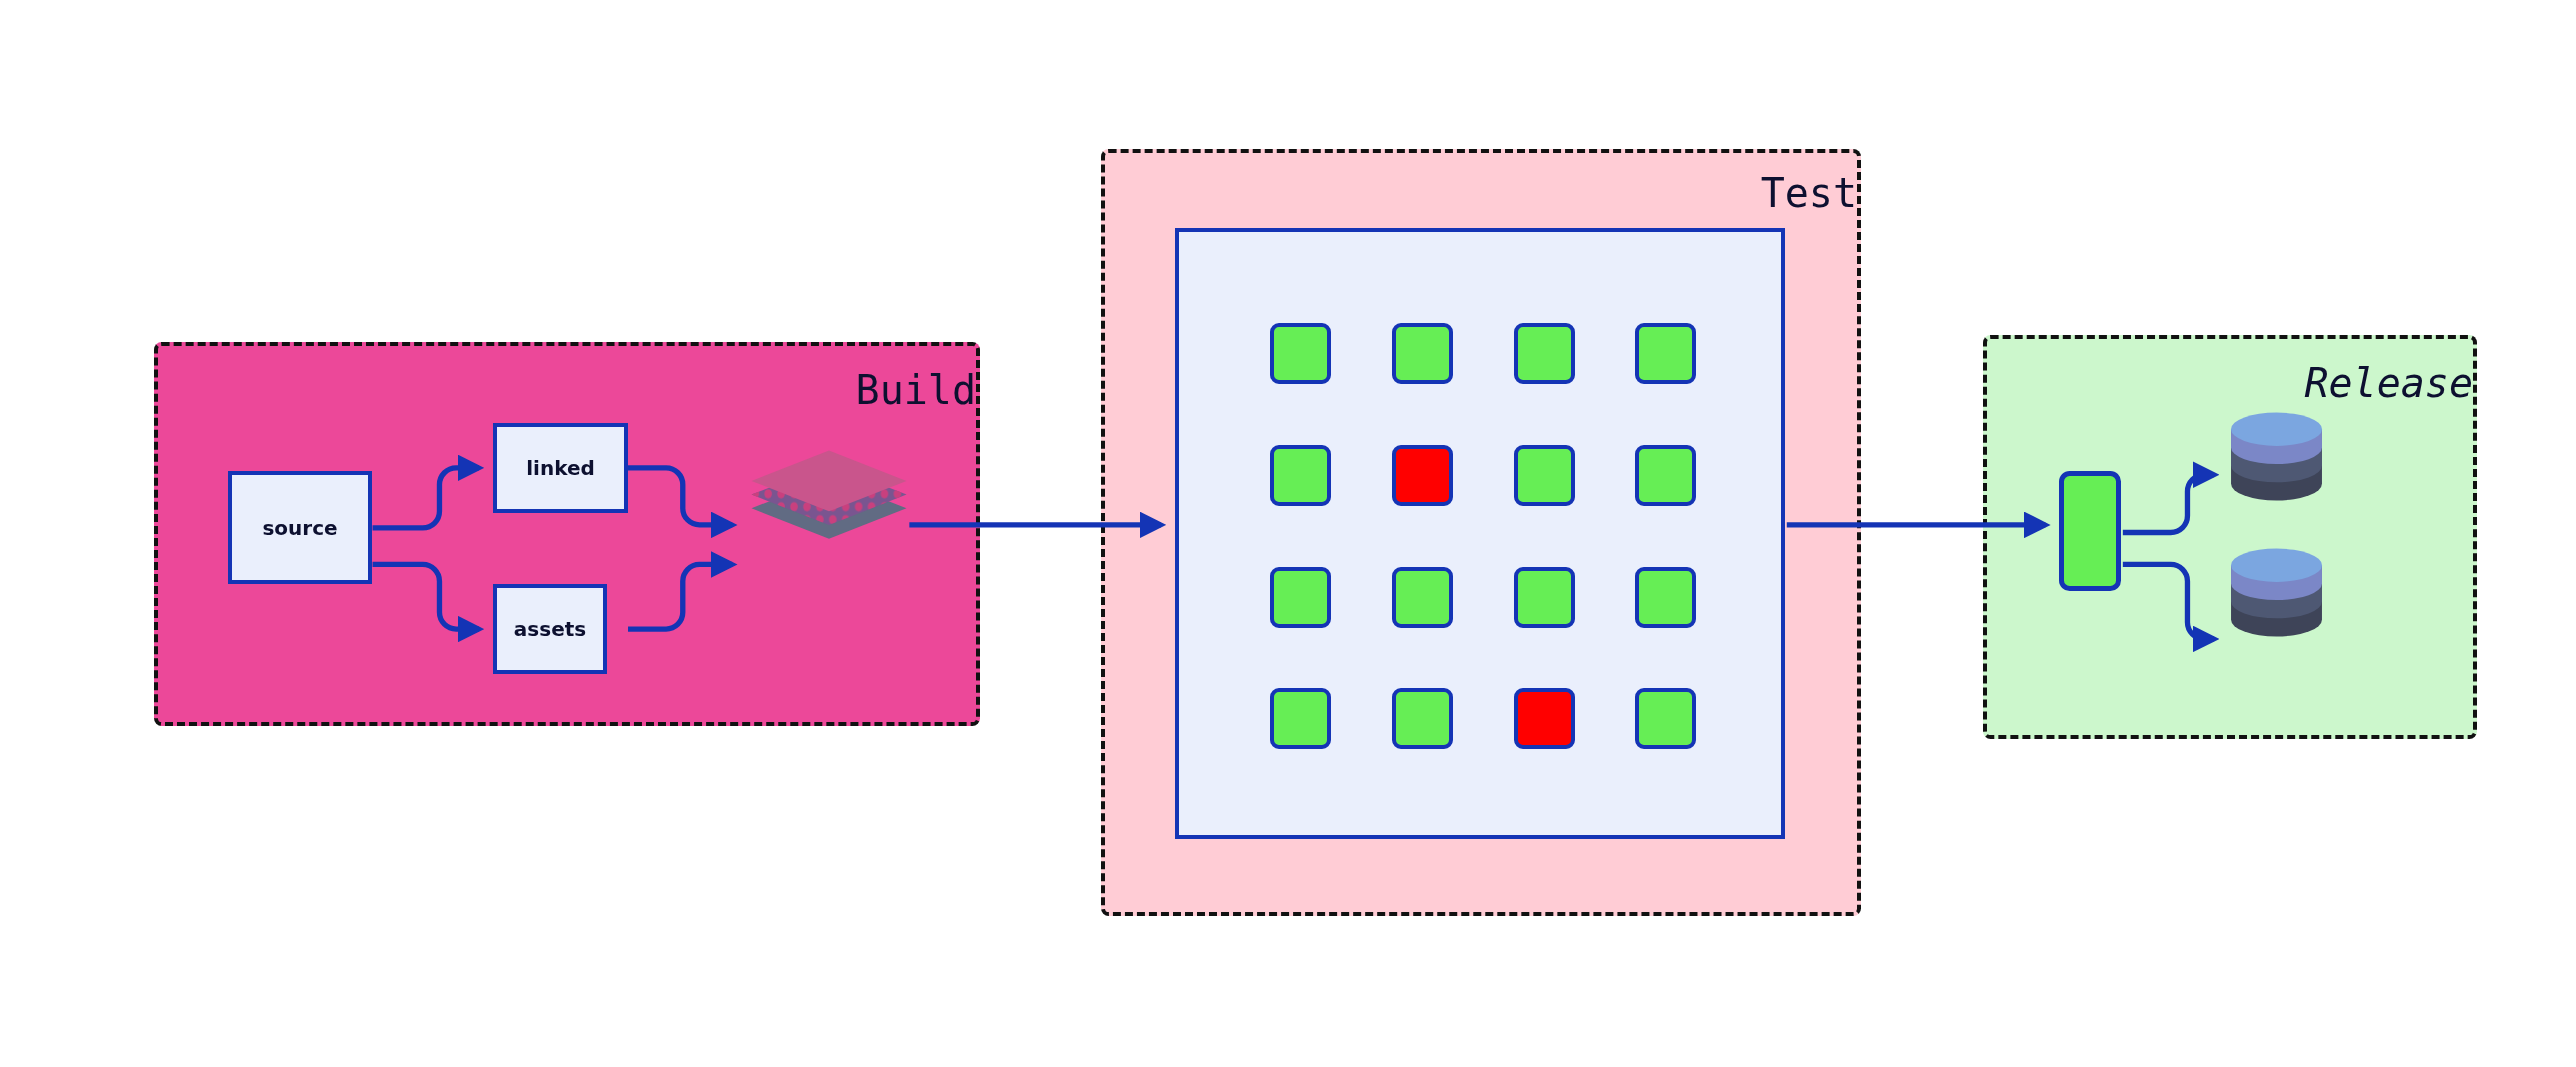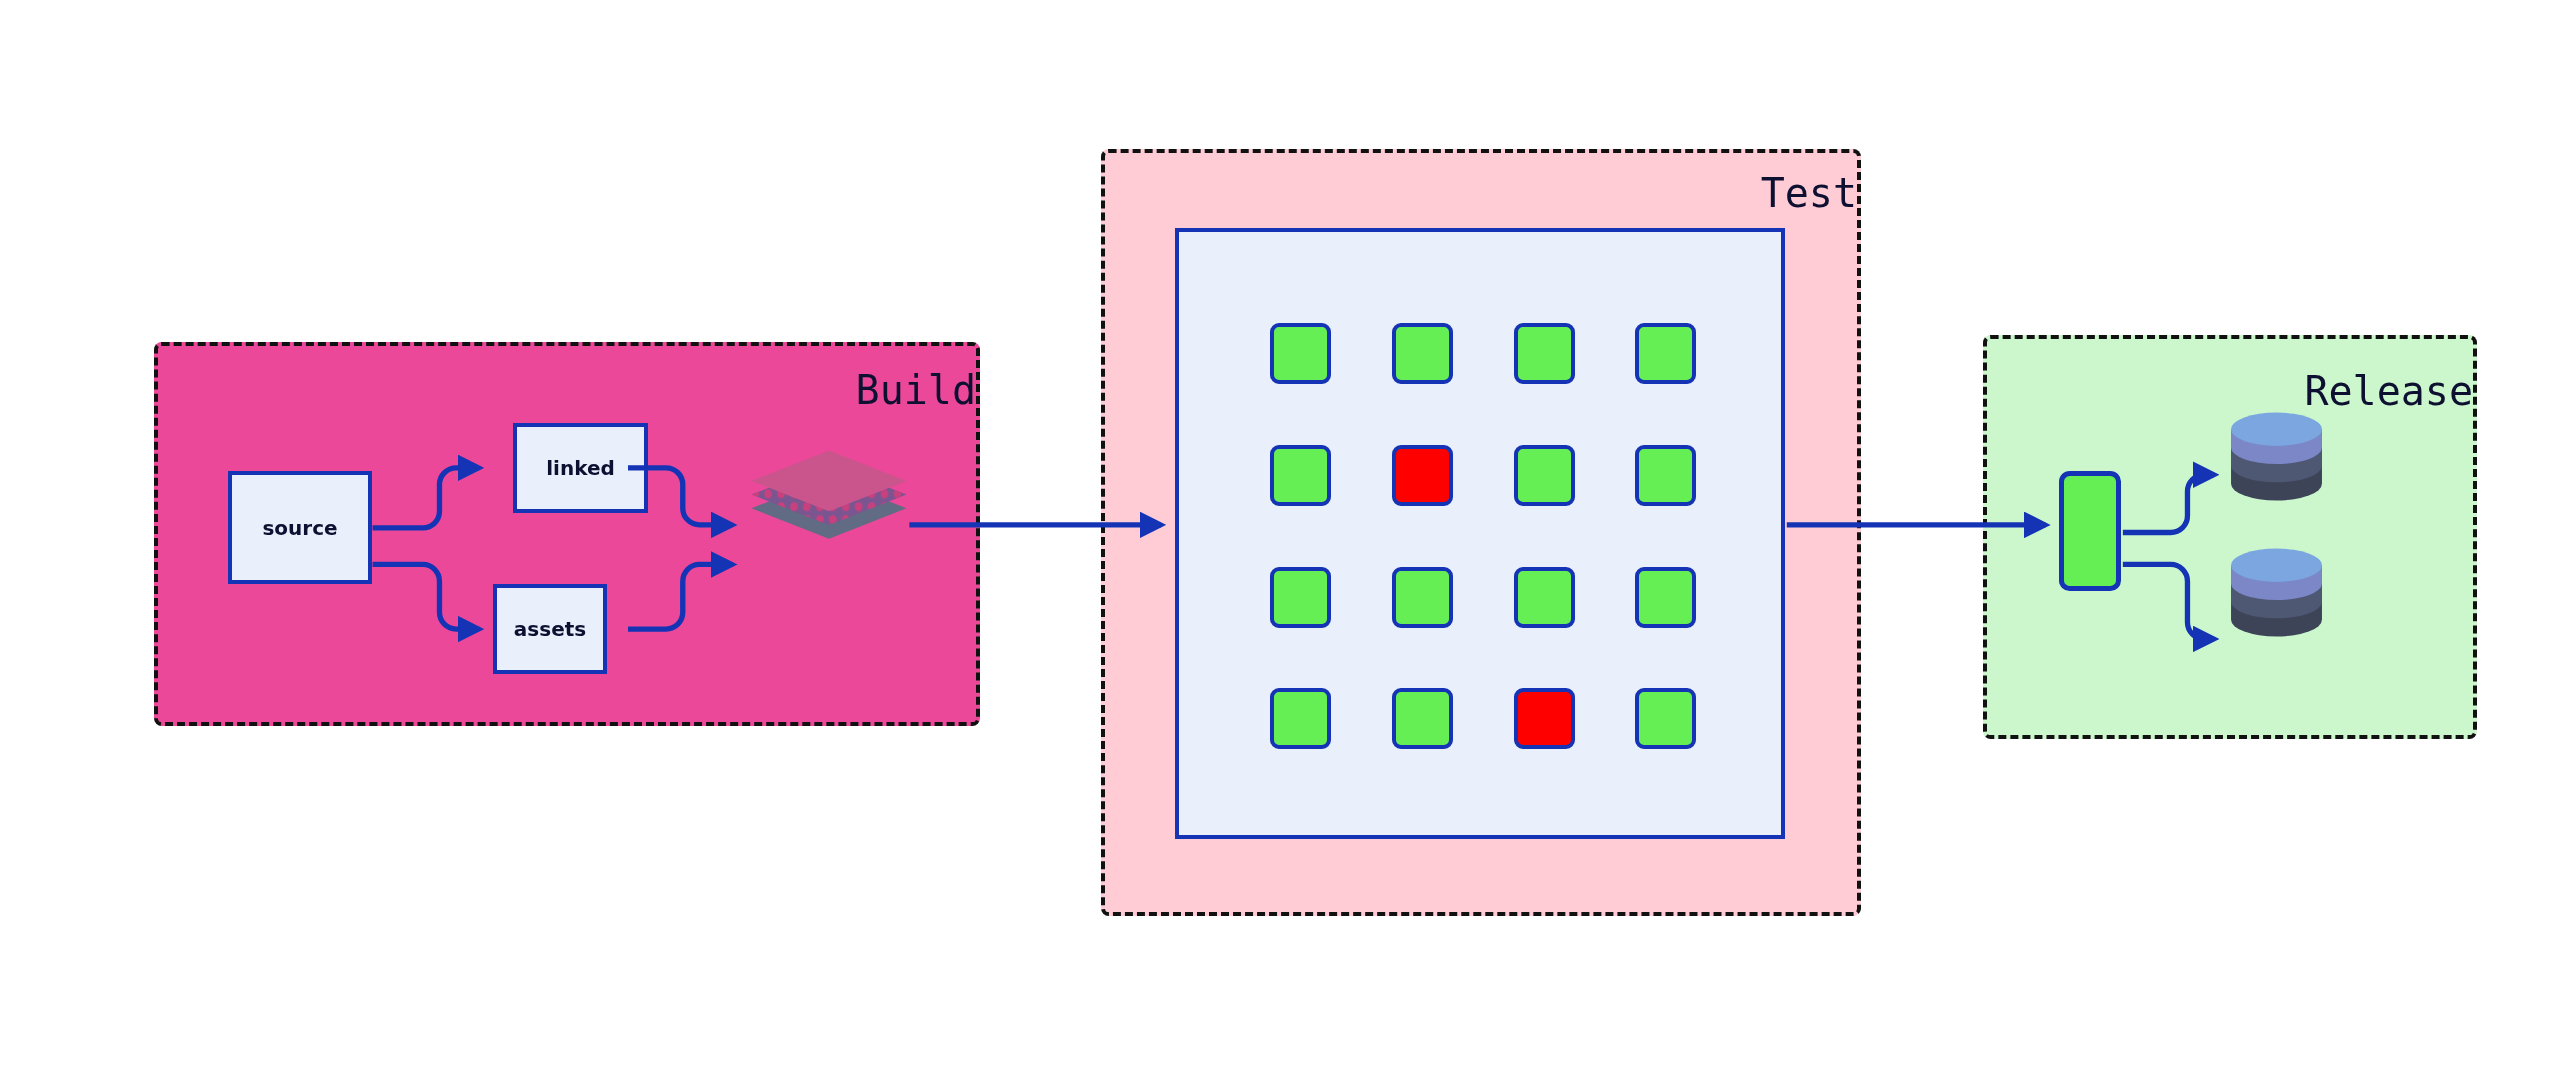--- a/index.html
+++ b/index.html
@@ -6,26 +6,26 @@
   body{width:2576px;height:1068px;position:relative;overflow:hidden;
        font-family:"DejaVu Sans",sans-serif;}
   .stage{position:absolute;border:4.6px dashed #111111;border-radius:7.6px;box-sizing:border-box;}
   #stage-build{left:154px;top:342px;width:826px;height:384px;background:#ec4899;}
   #stage-test{left:1101px;top:149px;width:760px;height:767px;background:#ffccd5;}
   #stage-release{left:1983px;top:335px;width:494px;height:404px;background:#ccf7cc;}
   .stage-title{position:absolute;left:0;width:100%;text-align:right;
       font-family:"DejaVu Sans Mono",monospace;color:#0d1030;font-weight:400;}
   #title-build{top:21px;font-size:40px;}
   #title-test{top:16.7px;font-size:40px;}
-  #title-release{top:29px;font-size:40px;}
+  #title-release{top:21px;font-size:40px;font-style:italic;}
   .node-box{position:absolute;box-sizing:border-box;background:#eaeffc;
       border:4.6px solid #1434b5;display:flex;align-items:center;justify-content:center;
       color:#0d1030;font-weight:bold;font-size:20px;}
   #node-source{left:228px;top:471px;width:144px;height:113px;}
-  #node-linked{left:493px;top:423px;width:135px;height:90px;margin-left:20px;}
+  #node-linked{left:493px;top:423px;width:135px;height:90px;}
   #node-assets{left:493px;top:584px;width:114px;height:90px;}
   #test-panel{position:absolute;left:1175px;top:228px;width:610px;height:611px;
       box-sizing:border-box;background:#eaeffc;border:4.6px solid #1434b5;}
   .cell{position:absolute;width:61px;height:61px;box-sizing:border-box;
       border:4.6px solid #1434b5;border-radius:9px;}
   #release-bar{position:absolute;left:2059px;top:471px;width:62px;height:120px;
       box-sizing:border-box;border:5.3px solid #1434b5;border-radius:10.6px;background:#66ee55;}
   .db{position:absolute;width:97px;height:91px;}
   #db-top{left:2228px;top:411px;}
   #db-bottom{left:2228px;top:547px;}

